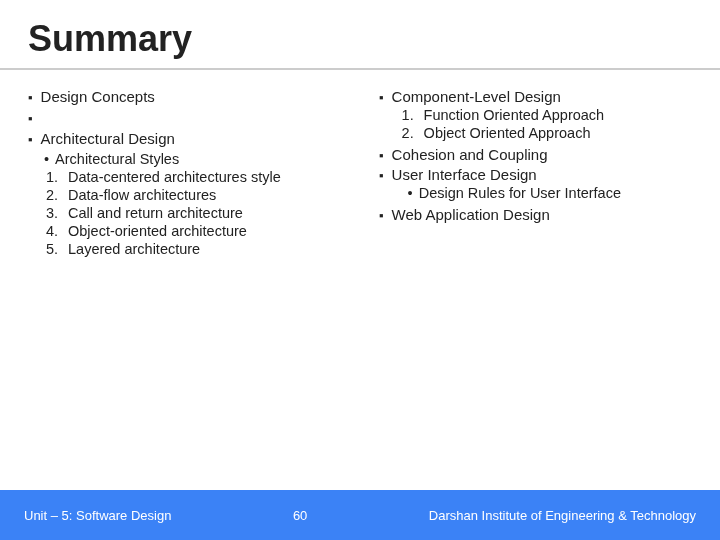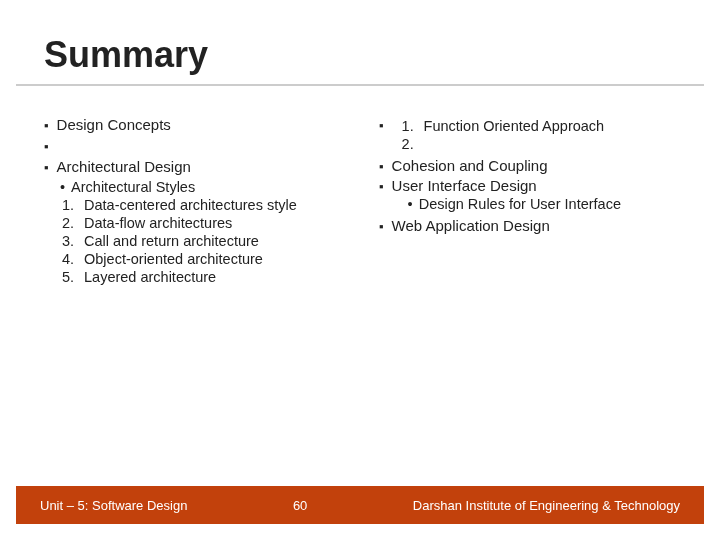--- a/index.html
+++ b/index.html
@@ -16,22 +16,21 @@
       font-size: 15px;
       color: #222;
       overflow: hidden;
     }
 
     .slide {
       width: 720px;
       height: 540px;
       display: flex;
       flex-direction: column;
-      padding: 16px;
-      gap: 12px;
+      padding: 0;
     }
 
     .header {
       padding: 18px 28px 8px 28px;
       border-bottom: 2px solid #cccccc;
     }
 
     .header h1 {
       font-size: 36px;
       font-weight: bold;
@@ -116,22 +115,22 @@
 
     .right-col .numbered-list {
       padding-left: 22px;
     }
 
     .right-col .sub-list {
       padding-left: 16px;
     }
 
     .footer {
-      height: 38px;
-      background: #c2410c;
+      height: 50px;
+      background: #3b82f6;
       display: flex;
       align-items: center;
       justify-content: space-between;
       padding: 0 24px;
       margin-top: auto;
     }
 
     .footer-left {
       color: #ffffff;
       font-size: 13px;
@@ -202,27 +201,29 @@
           <span>Layered architecture</span>
         </li>
       </ol>
     </div>
 
     <div class="right-col">
       <ul class="top-list">
         <li>
           <span class="bullet">▪</span>
           <div>
+            <span>Component-Level Design</span>
             <ol class="numbered-list" style="padding-left:10px; margin-top:2px;">
               <li>
                 <span class="num">1.</span>
                 <span>Function Oriented Approach</span>
               </li>
               <li>
                 <span class="num">2.</span>
+                <span>Object Oriented Approach</span>
               </li>
             </ol>
           </div>
         </li>
         <li>
           <span class="bullet">▪</span>
           <span>Cohesion and Coupling</span>
         </li>
         <li>
           <span class="bullet">▪</span>

